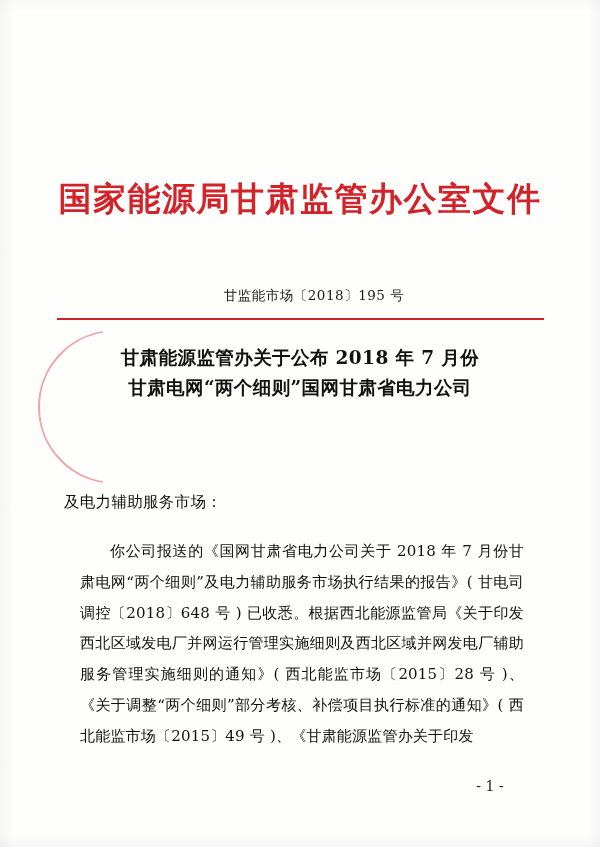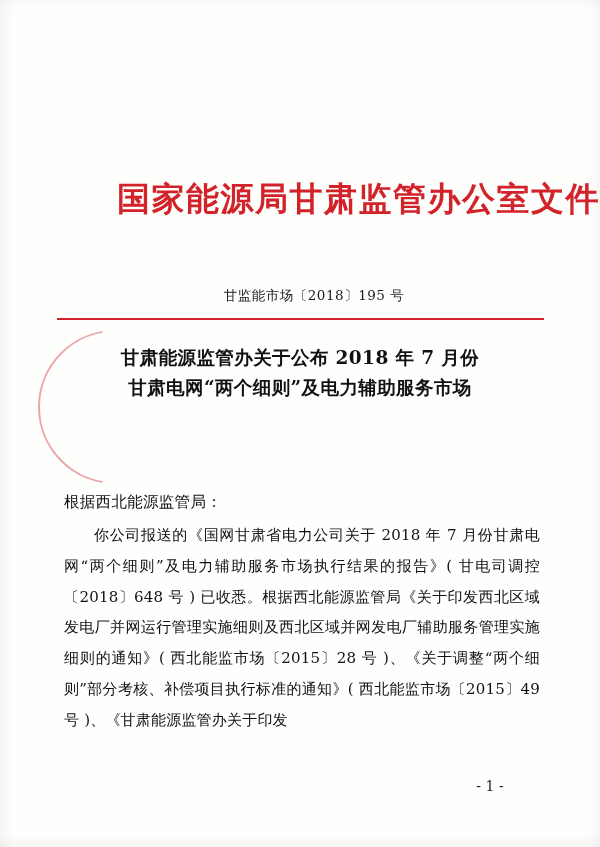--- a/index.html
+++ b/index.html
@@ -35,21 +35,21 @@
       linear-gradient(to bottom, rgba(0,0,0,0.025) 0px, rgba(0,0,0,0) 12px),
       linear-gradient(to top, rgba(0,0,0,0.03) 0px, rgba(0,0,0,0) 14px);
     pointer-events: none;
   }
 
   .doc-header {
     position: absolute;
     top: 180px;
     left: 0;
     width: 600px;
-    text-align: right;
+    text-align: center;
   }
   .doc-title-main {
     color: #d2232a;
     font-family: "DejaVu Serif", "Liberation Serif", serif;
     font-weight: bold;
     font-size: 33px;
     letter-spacing: 1.5px;
     line-height: 1.15;
     white-space: nowrap;
   }
@@ -105,21 +105,21 @@
     top: 520px;
     left: 64px;
     width: 476px;
     font-size: 15px;
     line-height: 2.05;
     color: #111;
     letter-spacing: 0.2px;
     text-align: justify;
     font-family: "DejaVu Serif", "Liberation Serif", serif;
   }
-  .body-text .para { text-indent: 2em; margin: 0; }
+  .body-text .para { text-indent: 2em; margin: 16px; }
 
   .page-number {
     position: absolute;
     top: 778px;
     left: 0;
     width: 600px;
     text-align: center;
     font-size: 14px;
     color: #222;
     font-family: "DejaVu Serif", "Liberation Serif", serif;
@@ -149,24 +149,24 @@
   <div class="doc-header">
     <div class="doc-title-main">国家能源局甘肃监管办公室文件</div>
   </div>
 
   <div class="doc-number">甘监能市场〔2018〕195 号</div>
 
   <div class="red-rule"></div>
 
   <div class="doc-subject">
     <span class="ln">甘肃能源监管办关于公布 2018 年 7 月份</span>
-    <span class="ln">甘肃电网“两个细则”及电力辅助服务市场</span>
+    <span class="ln">甘肃电网“两个细则”国网甘肃省电力公司</span>
   </div>
 
-  <div class="salutation">根据西北能源监管局：</div>
+  <div class="salutation">及电力辅助服务市场：</div>
 
   <div class="body-text">
     <p class="para">你公司报送的《国网甘肃省电力公司关于 2018 年 7 月份甘肃电网“两个细则”及电力辅助服务市场执行结果的报告》( 甘电司调控〔2018〕648 号 ) 已收悉。根据西北能源监管局《关于印发西北区域发电厂并网运行管理实施细则及西北区域并网发电厂辅助服务管理实施细则的通知》( 西北能监市场〔2015〕28 号 )、《关于调整“两个细则”部分考核、补偿项目执行标准的通知》( 西北能监市场〔2015〕49 号 )、《甘肃能源监管办关于印发</p>
   </div>
 
   <div class="page-number">
     <span class="pn-inner">- 1 -</span>
   </div>
 
 </div>

